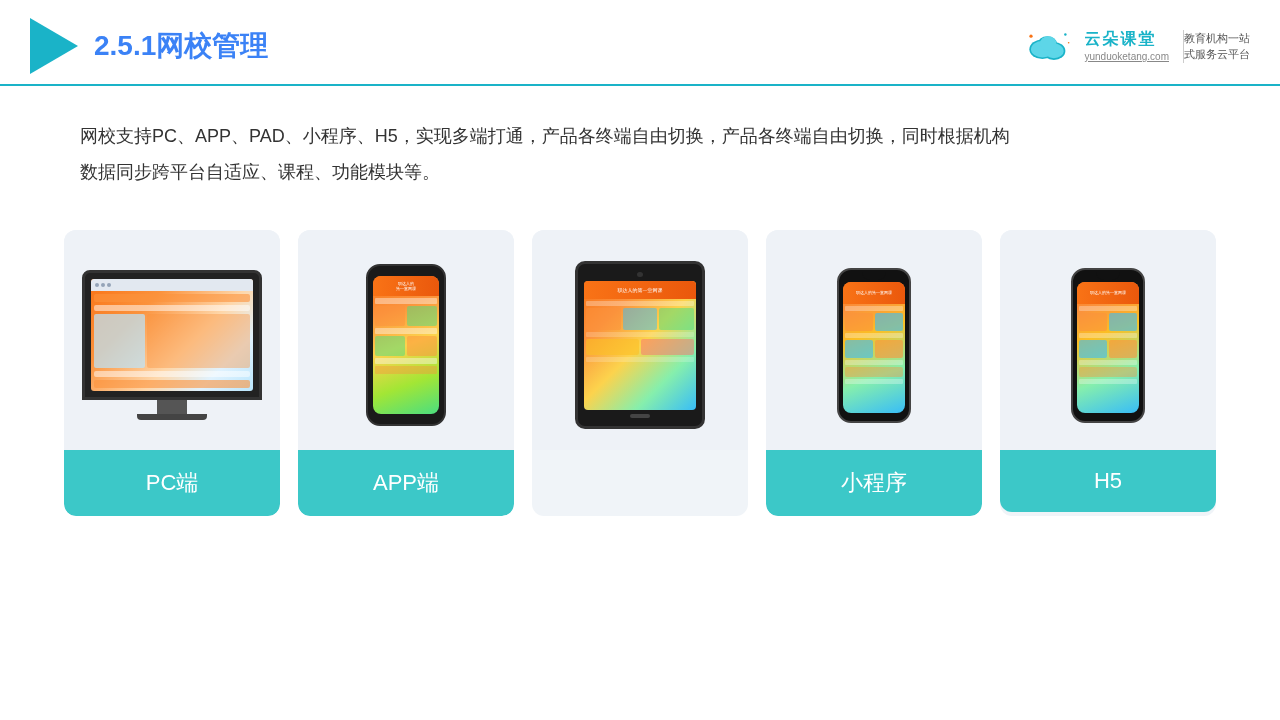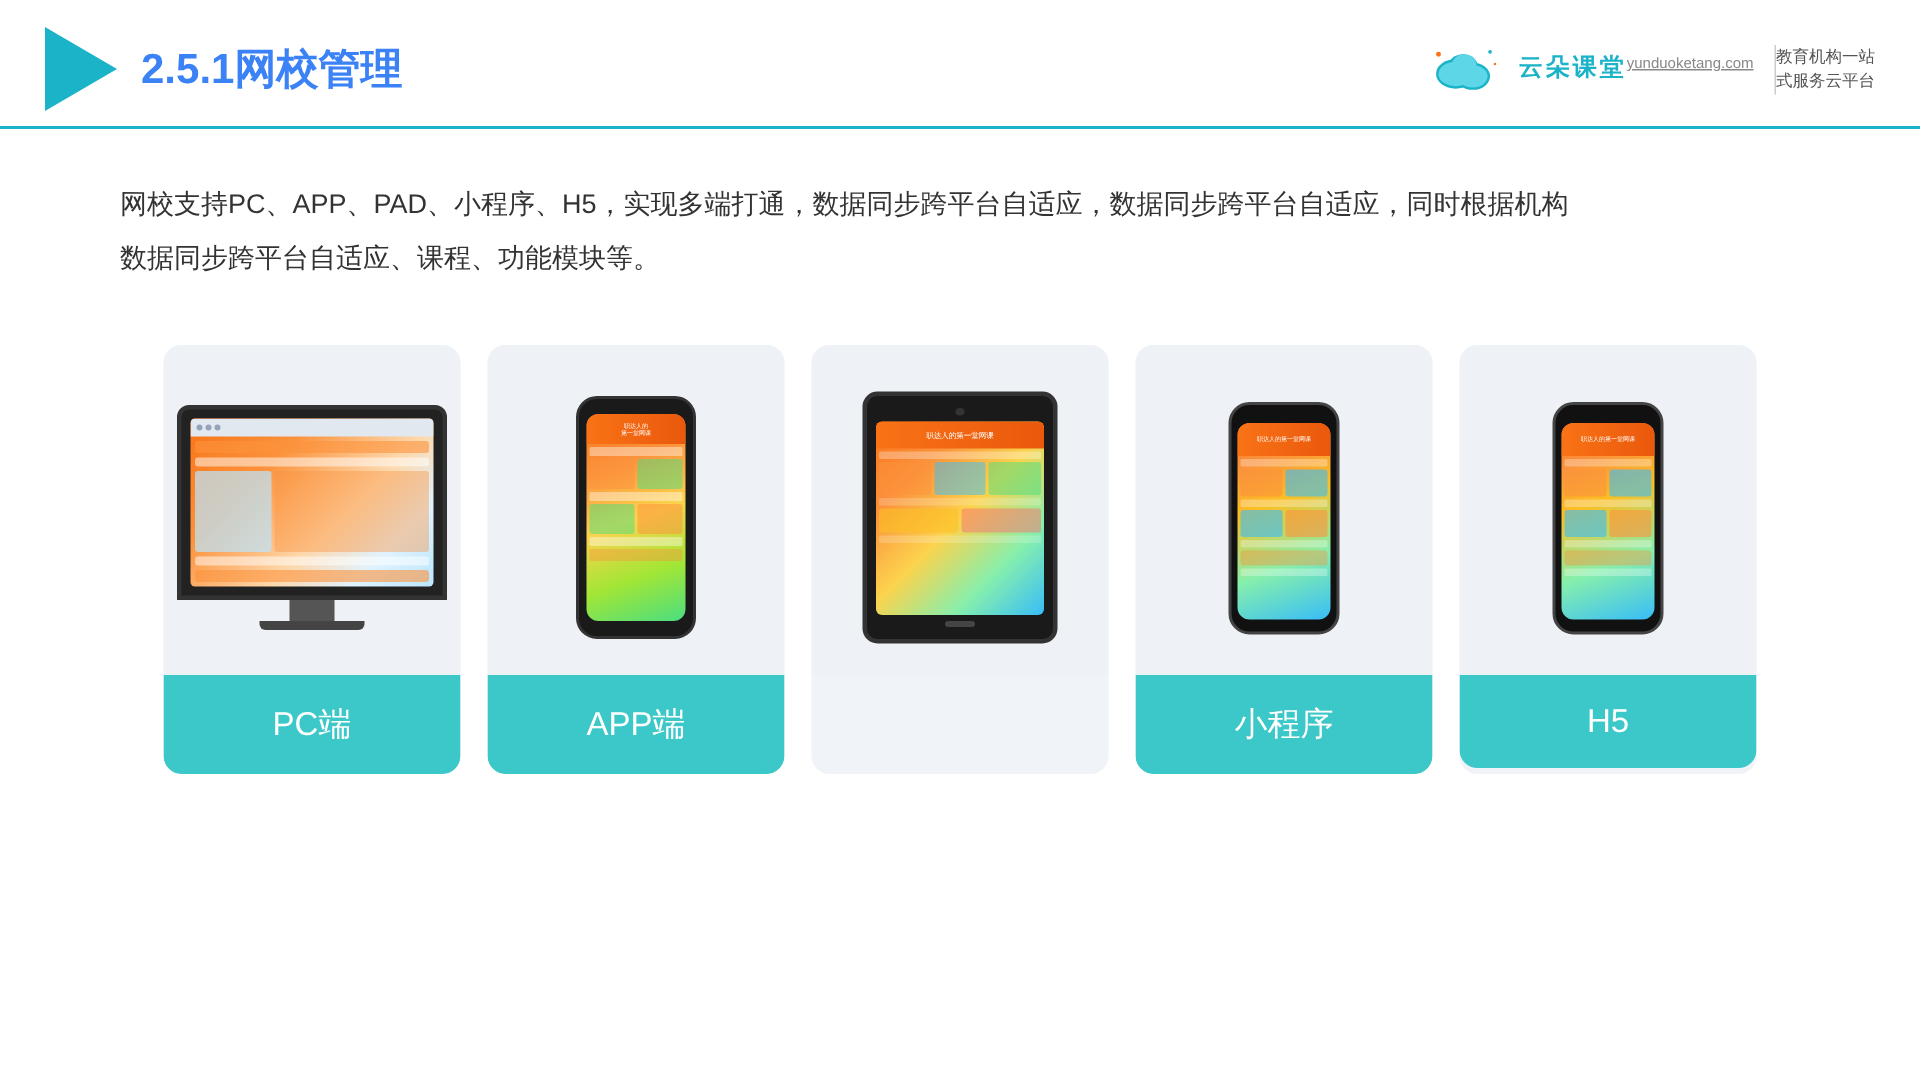--- a/index.html
+++ b/index.html
@@ -45,20 +45,21 @@
       display: flex;
       align-items: center;
       gap: 8px;
     }
     .cloud-icon {
       width: 50px;
       height: 36px;
     }
     .brand-text-block {
       display: flex;
+      flex-direction: column;
       align-items: flex-start;
       line-height: 1.3;
       text-align: center;
     }
     .brand-name {
       font-size: 16px;
       color: #1ab3c8;
       font-weight: bold;
       letter-spacing: 2px;
     }
@@ -93,21 +94,21 @@
       padding: 20px 40px 0 40px;
     }
 
     .card {
       background: #f0f4f8;
       border-radius: 12px;
       display: flex;
       flex-direction: column;
       align-items: center;
       overflow: hidden;
-      width: 198px;
+      width: 216px;
     }
 
     .card-image-area {
       width: 100%;
       height: 220px;
       display: flex;
       align-items: center;
       justify-content: center;
       padding: 20px 10px 10px 10px;
       background: #eef2f7;
@@ -355,21 +356,21 @@
     </div>
     <div class="brand-text-block">
       <span class="brand-name">云朵课堂</span>
       <span class="brand-url">yunduoketang.com</span>
     </div>
     <div class="brand-slogan">教育机构一站<br>式服务云平台</div>
   </div>
 </div>
 
 <div class="description">
-  <span>网校支持PC、APP、PAD、小程序、H5，实现多端打通，数据同步跨平台自适应，数据同步跨平台自适应，同时根据机构</span><br>
+  <span>网校支持PC、APP、PAD、小程序、H5，实现多端打通，产品各终端自由切换，产品各终端自由切换，同时根据机构</span><br>
   <span>数据同步跨平台自适应、课程、功能模块等。</span>
 </div>
 
 <div class="cards-section">
 
   <div class="card">
     <div class="card-image-area">
       <div class="pc-monitor">
         <div class="monitor-frame">
           <div class="monitor-screen">

